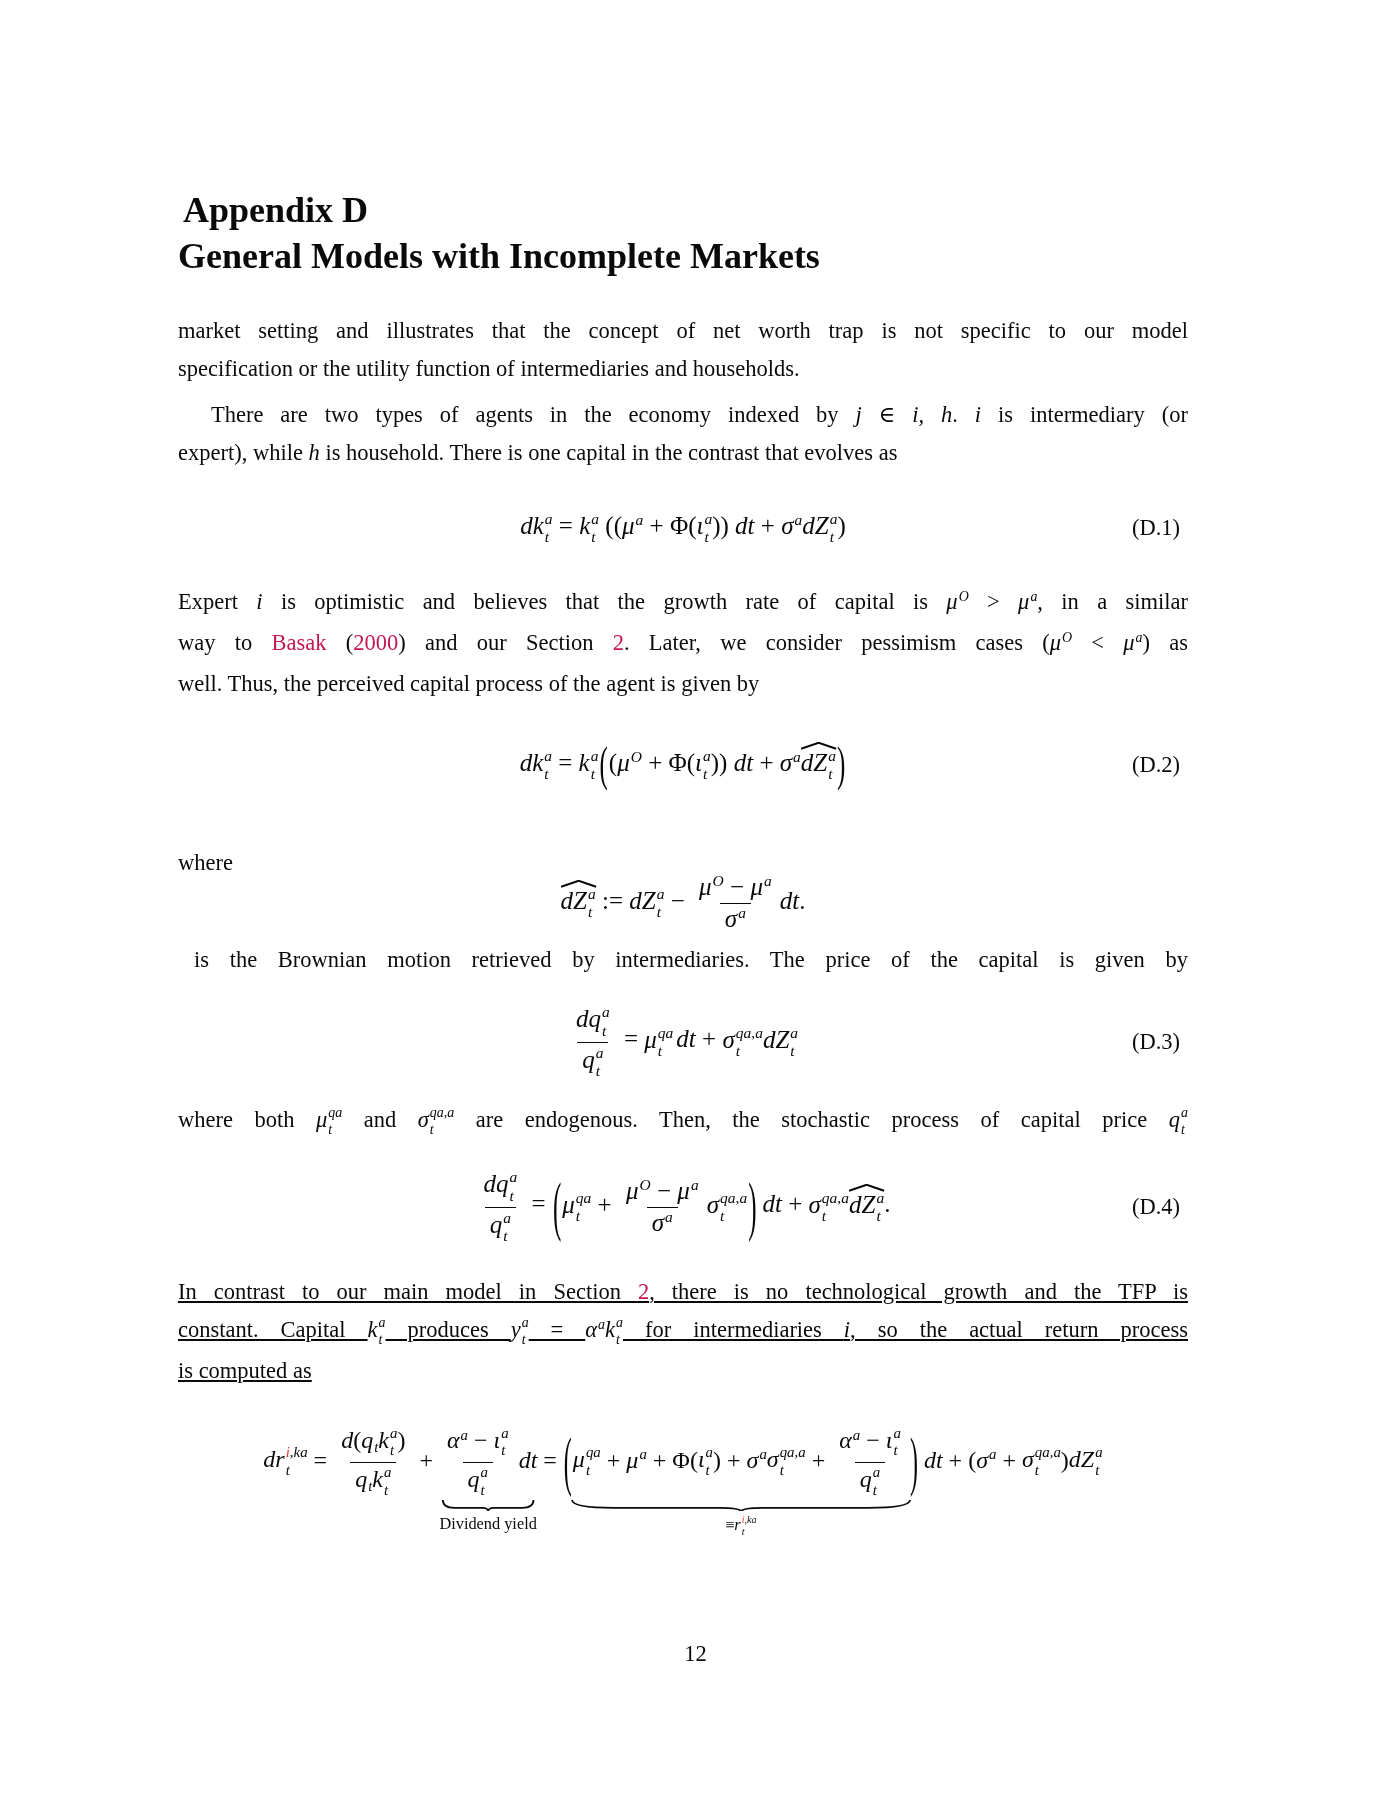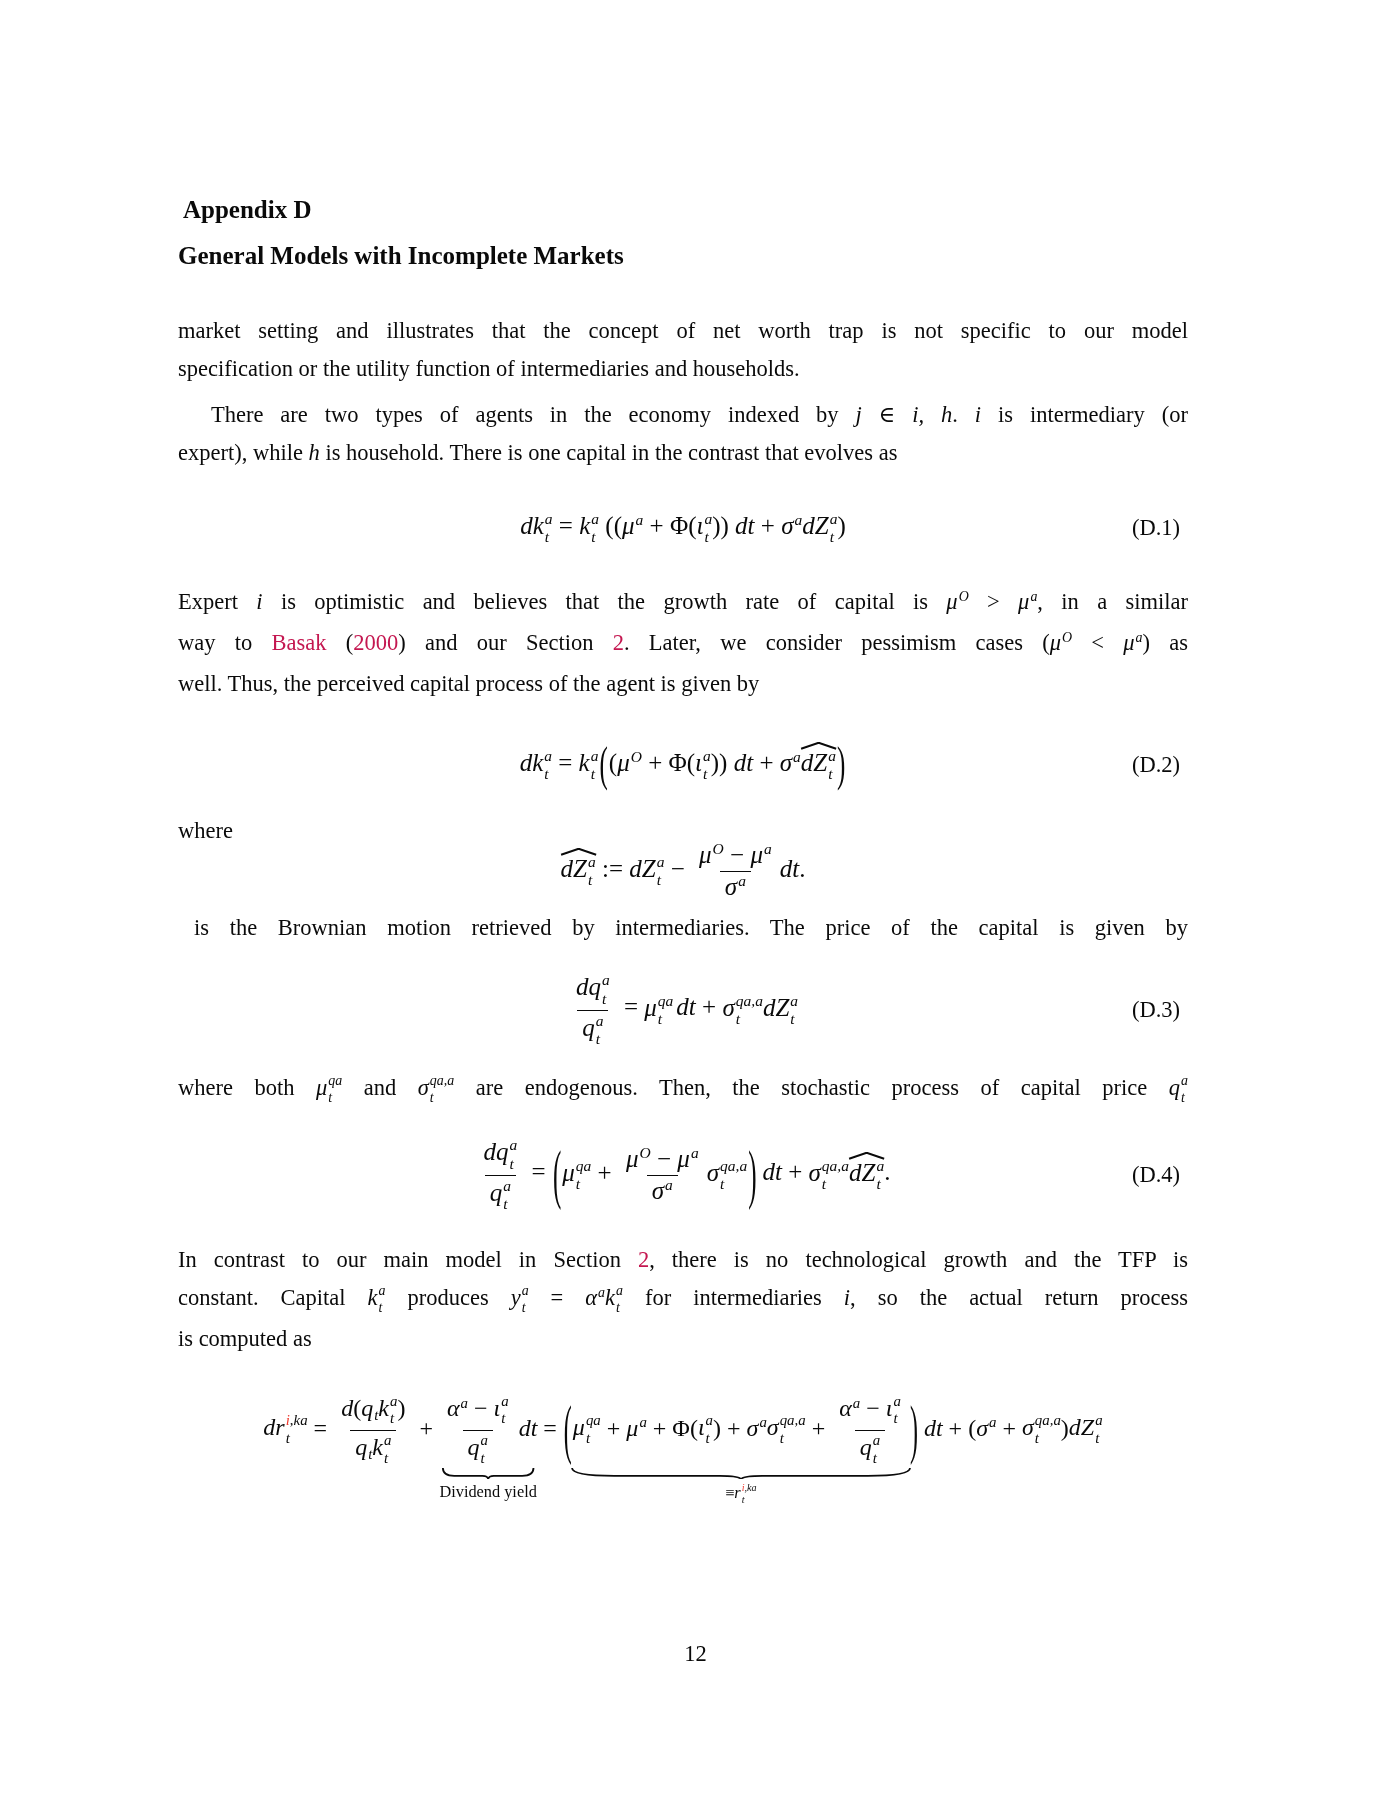--- a/index.html
+++ b/index.html
@@ -3,21 +3,21 @@
 <meta charset="utf-8">
 <style>
   :root{
     --text:#0a0a0a; --link:#C41750; --ref-red:#EF3B2F; --background:#ffffff;
   }
   *{margin:0;padding:0;box-sizing:border-box;}
   html,body{background:#888;}
   .page{position:relative;width:1391px;height:1800px;background:var(--background);
     font-family:"Liberation Serif","DejaVu Serif",serif;color:var(--text);overflow:hidden;margin:0 auto;}
   .content{position:absolute;left:178px;top:0;width:1010px;}
-  .title{margin-top:188px;font-size:25px;font-weight:bold;line-height:44px;white-space:nowrap;}
+  .title{margin-top:188px;font-size:36px;font-weight:bold;line-height:44px;white-space:nowrap;}
   .title .num{margin-right:34px;}
   .tline{font-size:22.5px;line-height:38px;}
   .just{text-align:justify;text-align-last:justify;}
   .indent{padding-left:33px;}
   .it{font-style:italic;}
   .rm{font-style:normal;}
   .red{color:var(--ref-red);}
   .lnk{color:var(--link);cursor:pointer;}
   .msp{display:inline-block;}
   
@@ -44,27 +44,27 @@
   
   .eq{position:relative;display:flex;justify-content:center;align-items:center;font-size:25px;}
   .eqc{display:inline-block;white-space:nowrap;}
   .eqlab{position:absolute;right:8px;top:50%;transform:translateY(-50%);font-size:22.5px;}
   
   .b-para-1{margin-top:34px;}
   .b-para-2{margin-top:8px;}
   .b-eq-d1{margin-top:28px;min-height:56px;}
   .b-para-3{margin-top:27px;}
   .b-eq-d2{margin-top:22px;min-height:80px;}
-  .b-where{margin-top:7px;}
+  .b-where{margin-top:39px;}
   .b-eq-dz{margin-top:-14px;min-height:70px;}
   .b-brownian{margin-top:3px;margin-left:16px;}
   .b-eq-d3{margin-top:16px;min-height:94px;}
   .b-para-4{margin-top:12px;}
   .b-eq-d4{margin-top:15px;min-height:106px;}
-  .b-para-5{margin-top:13px;}
+  .b-para-5{margin-top:13px;text-decoration:underline;}
   .b-final-eq{margin-top:27px;min-height:90px;font-size:24px;margin-left:-25px;width:1060px;}
   .page-number{position:absolute;left:0;top:1640px;width:100%;text-align:center;font-size:22.5px;line-height:28px;}
 </style>
 </head>
 <body>
 
 <div class="page">
   <div class="content">
     <div class="title">
       <span class="num">Appendix D</span><span>General Models with Incomplete Markets</span>

